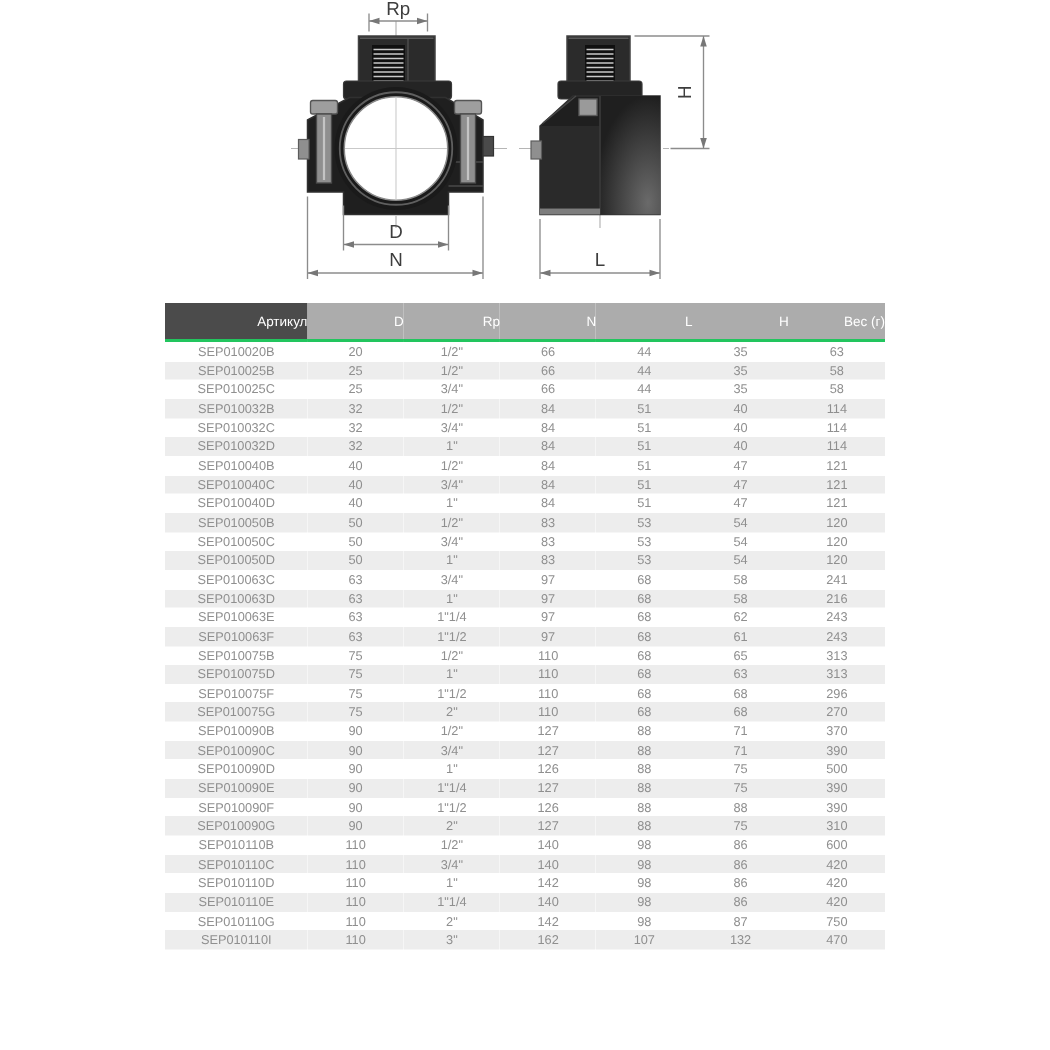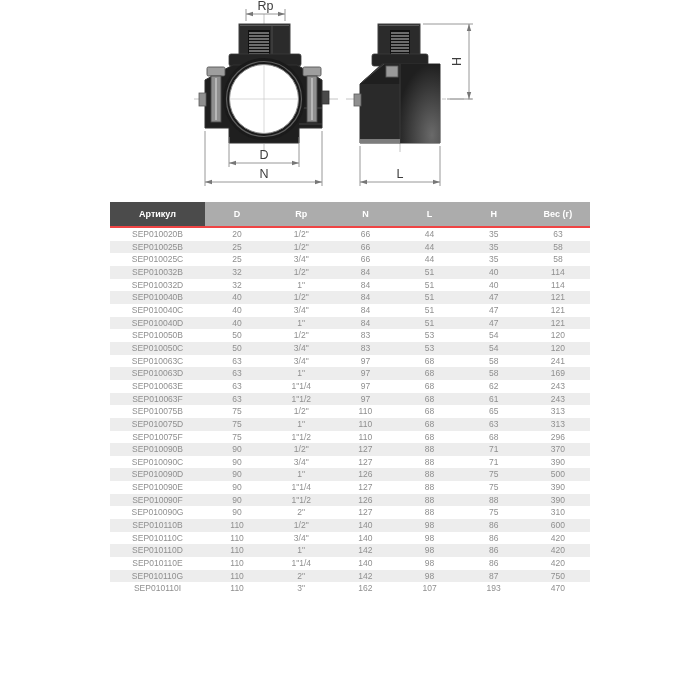--- a/index.html
+++ b/index.html
@@ -9,25 +9,25 @@
     -webkit-font-smoothing:antialiased;
   }
   .diagram{position:absolute;top:0;left:0;width:700px;height:200px;}
   .diagram svg{display:block;}
 
   table.spec{
     position:absolute;top:202px;left:110px;width:480px;
     border-collapse:collapse;table-layout:fixed;
   }
   table.spec th{
-    height:24px;font-size:9px;font-weight:bold;
+    height:24px;font-size:9px;font-weight:normal;
     color:var(--header-text,#fff);
     background:var(--header-bg,#acacac);
-    text-align:center;padding:0;
-    border-bottom:2px solid #ef4444;
+    text-align:right;padding:0;
+    border-bottom:2px solid #22c55e;
   }
   table.spec th.article{
     background:var(--header-article-bg,#4b4b4b);
     width:95px;
   }
   table.spec td{
     height:12.65px;line-height:12.65px;font-size:8.5px;
     color:var(--row-text,#8f8f8f);
     text-align:center;padding:0;white-space:nowrap;
     overflow:hidden;
@@ -195,20 +195,29 @@
       <tr>
         <td>SEP010032B</td>
         <td>32</td>
         <td>1/2"</td>
         <td>84</td>
         <td>51</td>
         <td>40</td>
         <td>114</td>
       </tr>
       <tr>
+        <td>SEP010032C</td>
+        <td>32</td>
+        <td>3/4"</td>
+        <td>84</td>
+        <td>51</td>
+        <td>40</td>
+        <td>114</td>
+      </tr>
+      <tr>
         <td>SEP010032D</td>
         <td>32</td>
         <td>1"</td>
         <td>84</td>
         <td>51</td>
         <td>40</td>
         <td>114</td>
       </tr>
       <tr>
         <td>SEP010040B</td>
@@ -249,36 +258,45 @@
       <tr>
         <td>SEP010050C</td>
         <td>50</td>
         <td>3/4"</td>
         <td>83</td>
         <td>53</td>
         <td>54</td>
         <td>120</td>
       </tr>
       <tr>
+        <td>SEP010050D</td>
+        <td>50</td>
+        <td>1"</td>
+        <td>83</td>
+        <td>53</td>
+        <td>54</td>
+        <td>120</td>
+      </tr>
+      <tr>
         <td>SEP010063C</td>
         <td>63</td>
         <td>3/4"</td>
         <td>97</td>
         <td>68</td>
         <td>58</td>
         <td>241</td>
       </tr>
       <tr>
         <td>SEP010063D</td>
         <td>63</td>
         <td>1"</td>
         <td>97</td>
         <td>68</td>
         <td>58</td>
-        <td>169</td>
+        <td>216</td>
       </tr>
       <tr>
         <td>SEP010063E</td>
         <td>63</td>
         <td>1"1/4</td>
         <td>97</td>
         <td>68</td>
         <td>62</td>
         <td>243</td>
       </tr>
@@ -310,20 +328,29 @@
         <td>313</td>
       </tr>
       <tr>
         <td>SEP010075F</td>
         <td>75</td>
         <td>1"1/2</td>
         <td>110</td>
         <td>68</td>
         <td>68</td>
         <td>296</td>
+      </tr>
+      <tr>
+        <td>SEP010075G</td>
+        <td>75</td>
+        <td>2"</td>
+        <td>110</td>
+        <td>68</td>
+        <td>68</td>
+        <td>270</td>
       </tr>
       <tr>
         <td>SEP010090B</td>
         <td>90</td>
         <td>1/2"</td>
         <td>127</td>
         <td>88</td>
         <td>71</td>
         <td>370</td>
       </tr>
@@ -416,17 +443,17 @@
         <td>98</td>
         <td>87</td>
         <td>750</td>
       </tr>
       <tr>
         <td>SEP010110I</td>
         <td>110</td>
         <td>3"</td>
         <td>162</td>
         <td>107</td>
-        <td>193</td>
+        <td>132</td>
         <td>470</td>
       </tr>
     </tbody>
 </table>
 
 </body></html>

